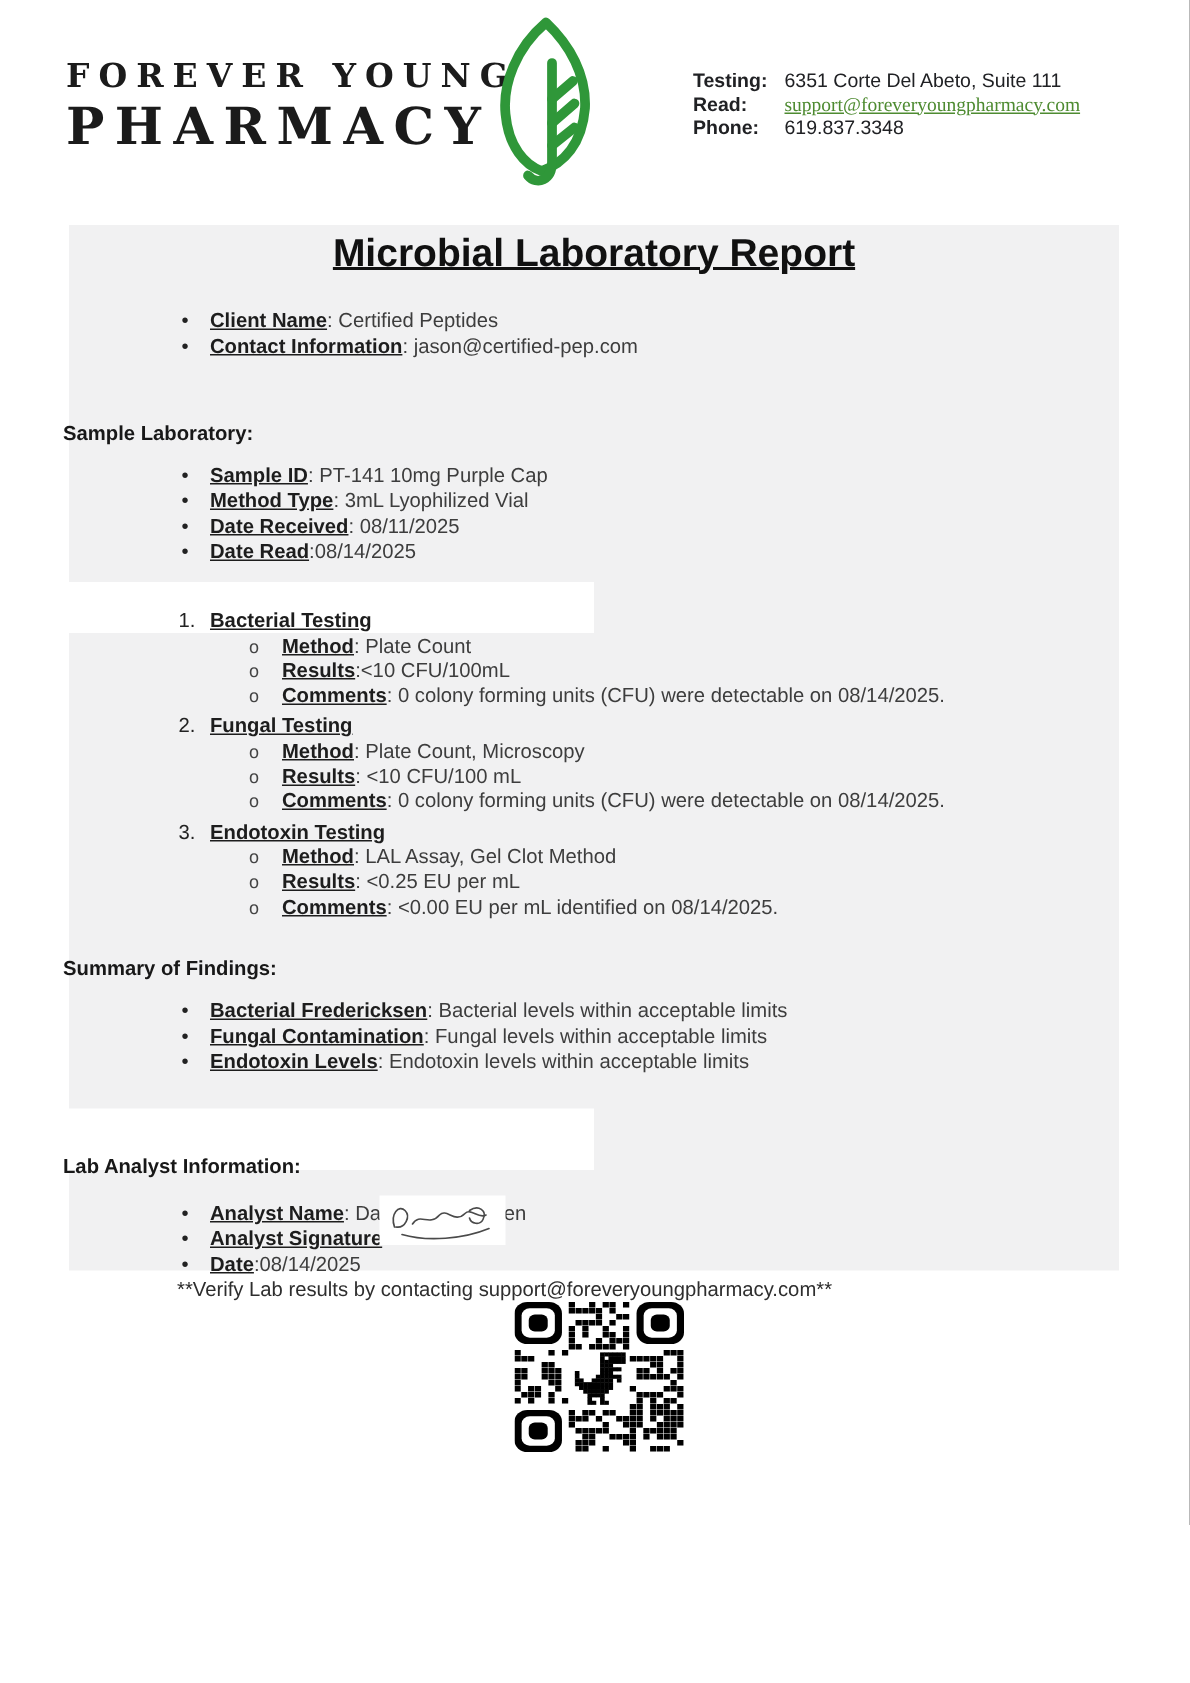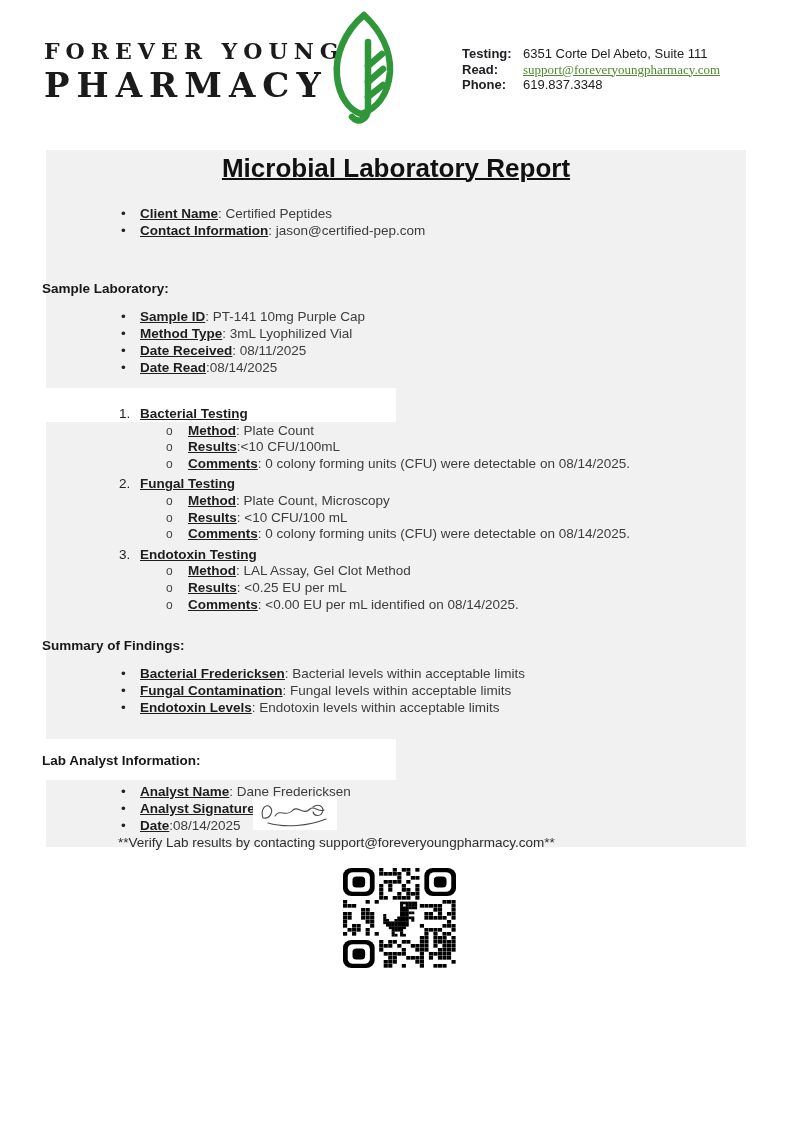--- a/index.html
+++ b/index.html
@@ -202,21 +202,21 @@
           <span class="marker">•</span>
           <span class="lbl">Fungal Contamination</span><span class="val">: Fungal levels within acceptable limits</span>
         </div>
         <div class="b-item">
           <span class="marker">•</span>
           <span class="lbl">Endotoxin Levels</span><span class="val">: Endotoxin levels within acceptable limits</span>
         </div>
       </div>
     </div>
 
-    <div class="sec" style="left:42px;top:753px;">
+    <div class="sec" style="left:42px;top:770px;">
       <h3>Lab Analyst Information:</h3>
       <div class="list" style="margin-top:14px;">
         <div class="b-item">
           <span class="marker">•</span>
           <span class="lbl">Analyst Name</span><span class="val">: Dane Fredericksen</span>
         </div>
         <div class="b-item">
           <span class="marker">•</span>
           <span class="lbl">Analyst Signature</span><span class="val">:</span>
         </div>

